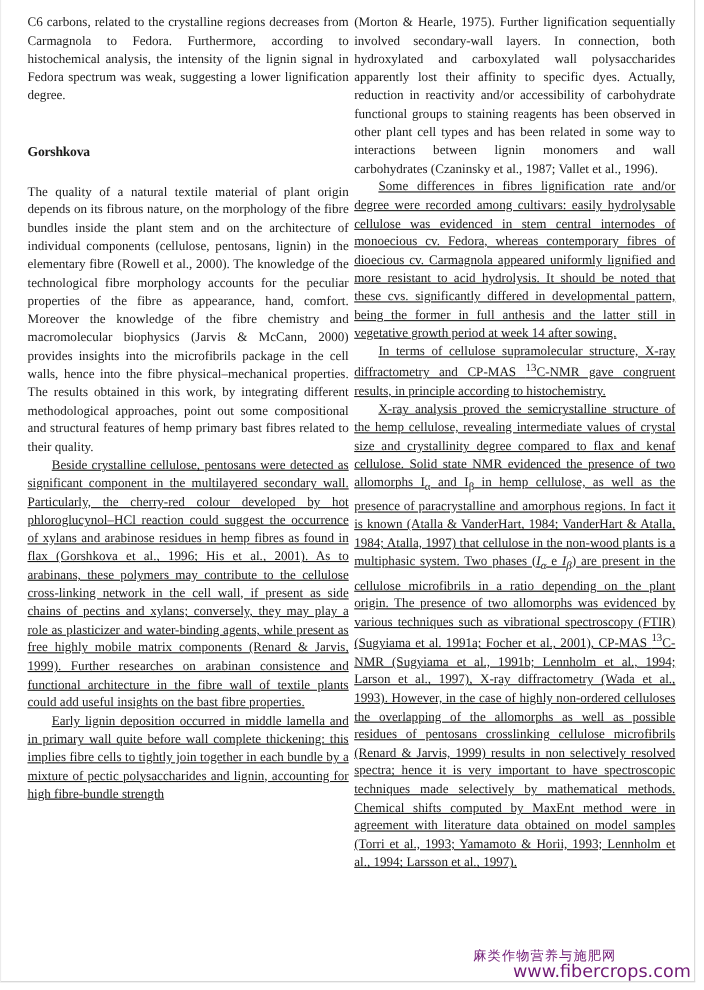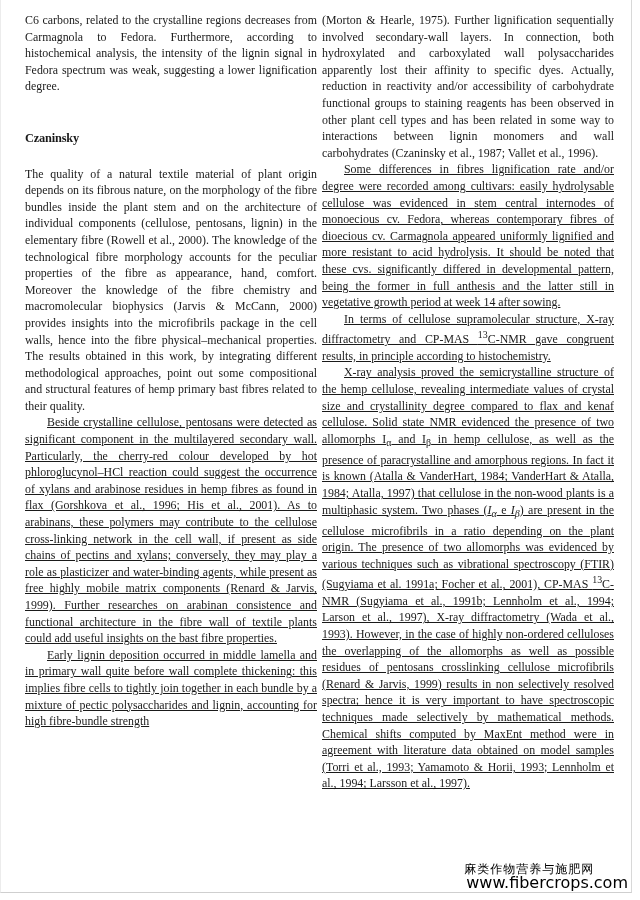--- a/index.html
+++ b/index.html
@@ -21,35 +21,35 @@
     .col-left { left: 25px; }
     .col-right { left: 322px; width: 292px; }
     .col p { margin: 0; }
     .col p.indent { text-indent: 22px; text-decoration: underline; }
     .heading {
       font-weight: bold; font-size: 12.4px; margin: 35px 0 19px 0;
       letter-spacing: -0.2px;
     }
     .sub { font-style: italic; }
     .watermark {
-      position: absolute; right: 12px; bottom: 10px; text-align: center;
-      color: #000000; font-family: "DejaVu Sans", sans-serif;
+      position: absolute; right: 12px; bottom: 10px; text-align: left;
+      color: #701a75; font-family: "DejaVu Sans", sans-serif;
       font-size: 12px; line-height: 14px;
     }
     .watermark .wm-cn { letter-spacing: 1px; }
     .watermark .wm-url { font-size: 16px; margin-left: 36px; }
   </style>
 </head>
 <body>
 
 <div class="page-frame"></div>
 
 <div class="col col-left">
   <p>C6 carbons, related to the crystalline regions decreases from Carmagnola to Fedora. Furthermore, according to histochemical analysis, the intensity of the lignin signal in Fedora spectrum was weak, suggesting a lower lignification degree.</p>
-  <div class="heading">Czaninsky</div>
+  <div class="heading">Gorshkova</div>
   <p>The quality of a natural textile material of plant origin depends on its fibrous nature, on the morphology of the fibre bundles inside the plant stem and on the architecture of individual components (cellulose, pentosans, lignin) in the elementary fibre (Rowell et al., 2000). The knowledge of the technological fibre morphology accounts for the peculiar properties of the fibre as appearance, hand, comfort. Moreover the knowledge of the fibre chemistry and macromolecular biophysics (Jarvis &amp; McCann, 2000) provides insights into the microfibrils package in the cell walls, hence into the fibre physical–mechanical properties. The results obtained in this work, by integrating different methodological approaches, point out some compositional and structural features of hemp primary bast fibres related to their quality.</p>
   <p class="indent">Beside crystalline cellulose, pentosans were detected as significant component in the multilayered secondary wall. Particularly, the cherry-red colour developed by hot phloroglucynol–HCl reaction could suggest the occurrence of xylans and arabinose residues in hemp fibres as found in flax (Gorshkova et al., 1996; His et al., 2001). As to arabinans, these polymers may contribute to the cellulose cross-linking network in the cell wall, if present as side chains of pectins and xylans; conversely, they may play a role as plasticizer and water-binding agents, while present as free highly mobile matrix components (Renard &amp; Jarvis, 1999). Further researches on arabinan consistence and functional architecture in the fibre wall of textile plants could add useful insights on the bast fibre properties.</p>
   <p class="indent">Early lignin deposition occurred in middle lamella and in primary wall quite before wall complete thickening: this implies fibre cells to tightly join together in each bundle by a mixture of pectic polysaccharides and lignin, accounting for high fibre-bundle strength</p>
 </div>
 
 <div class="col col-right">
   <p>(Morton &amp; Hearle, 1975). Further lignification sequentially involved secondary-wall layers. In connection, both hydroxylated and carboxylated wall polysaccharides apparently lost their affinity to specific dyes. Actually, reduction in reactivity and/or accessibility of carbohydrate functional groups to staining reagents has been observed in other plant cell types and has been related in some way to interactions between lignin monomers and wall carbohydrates (Czaninsky et al., 1987; Vallet et al., 1996).</p>
   <p class="indent">Some differences in fibres lignification rate and/or degree were recorded among cultivars: easily hydrolysable cellulose was evidenced in stem central internodes of monoecious cv. Fedora, whereas contemporary fibres of dioecious cv. Carmagnola appeared uniformly lignified and more resistant to acid hydrolysis. It should be noted that these cvs. significantly differed in developmental pattern, being the former in full anthesis and the latter still in vegetative growth period at week 14 after sowing.</p>
   <p class="indent"><span>In terms of cellulose supramolecular structure, X-ray diffractometry and CP-MAS </span><sup>13</sup><span>C-NMR gave congruent results, in principle according to histochemistry.</span></p>
   <p class="indent"><span>X-ray analysis proved the semicrystalline structure of the hemp cellulose, revealing intermediate values of crystal size and crystallinity degree compared to flax and kenaf cellulose. Solid state NMR evidenced the presence of two allomorphs I</span><sub>α</sub><span> and I</span><sub>β</sub><span> in hemp cellulose, as well as the presence of paracrystalline and amorphous regions. In fact it is known (Atalla &amp; VanderHart, 1984; VanderHart &amp; Atalla, 1984; Atalla, 1997) that cellulose in the non-wood plants is a multiphasic system. Two phases (</span><span class="sub">I</span><sub class="sub">α</sub><span> e </span><span class="sub">I</span><sub class="sub">β</sub><span>) are present in the cellulose microfibrils in a ratio depending on the plant origin. The presence of two allomorphs was evidenced by various techniques such as vibrational spectroscopy (FTIR) (Sugyiama et al. 1991a; Focher et al., 2001), CP-MAS </span><sup>13</sup><span>C-NMR (Sugyiama et al., 1991b; Lennholm et al., 1994; Larson et al., 1997), X-ray diffractometry (Wada et al., 1993). However, in the case of highly non-ordered celluloses the overlapping of the allomorphs as well as possible residues of pentosans crosslinking cellulose microfibrils (Renard &amp; Jarvis, 1999) results in non selectively resolved spectra; hence it is very important to have spectroscopic techniques made selectively by mathematical methods. Chemical shifts computed by MaxEnt method were in agreement with literature data obtained on model samples (Torri et al., 1993; Yamamoto &amp; Horii, 1993; Lennholm et al., 1994; Larsson et al., 1997).</span></p>

